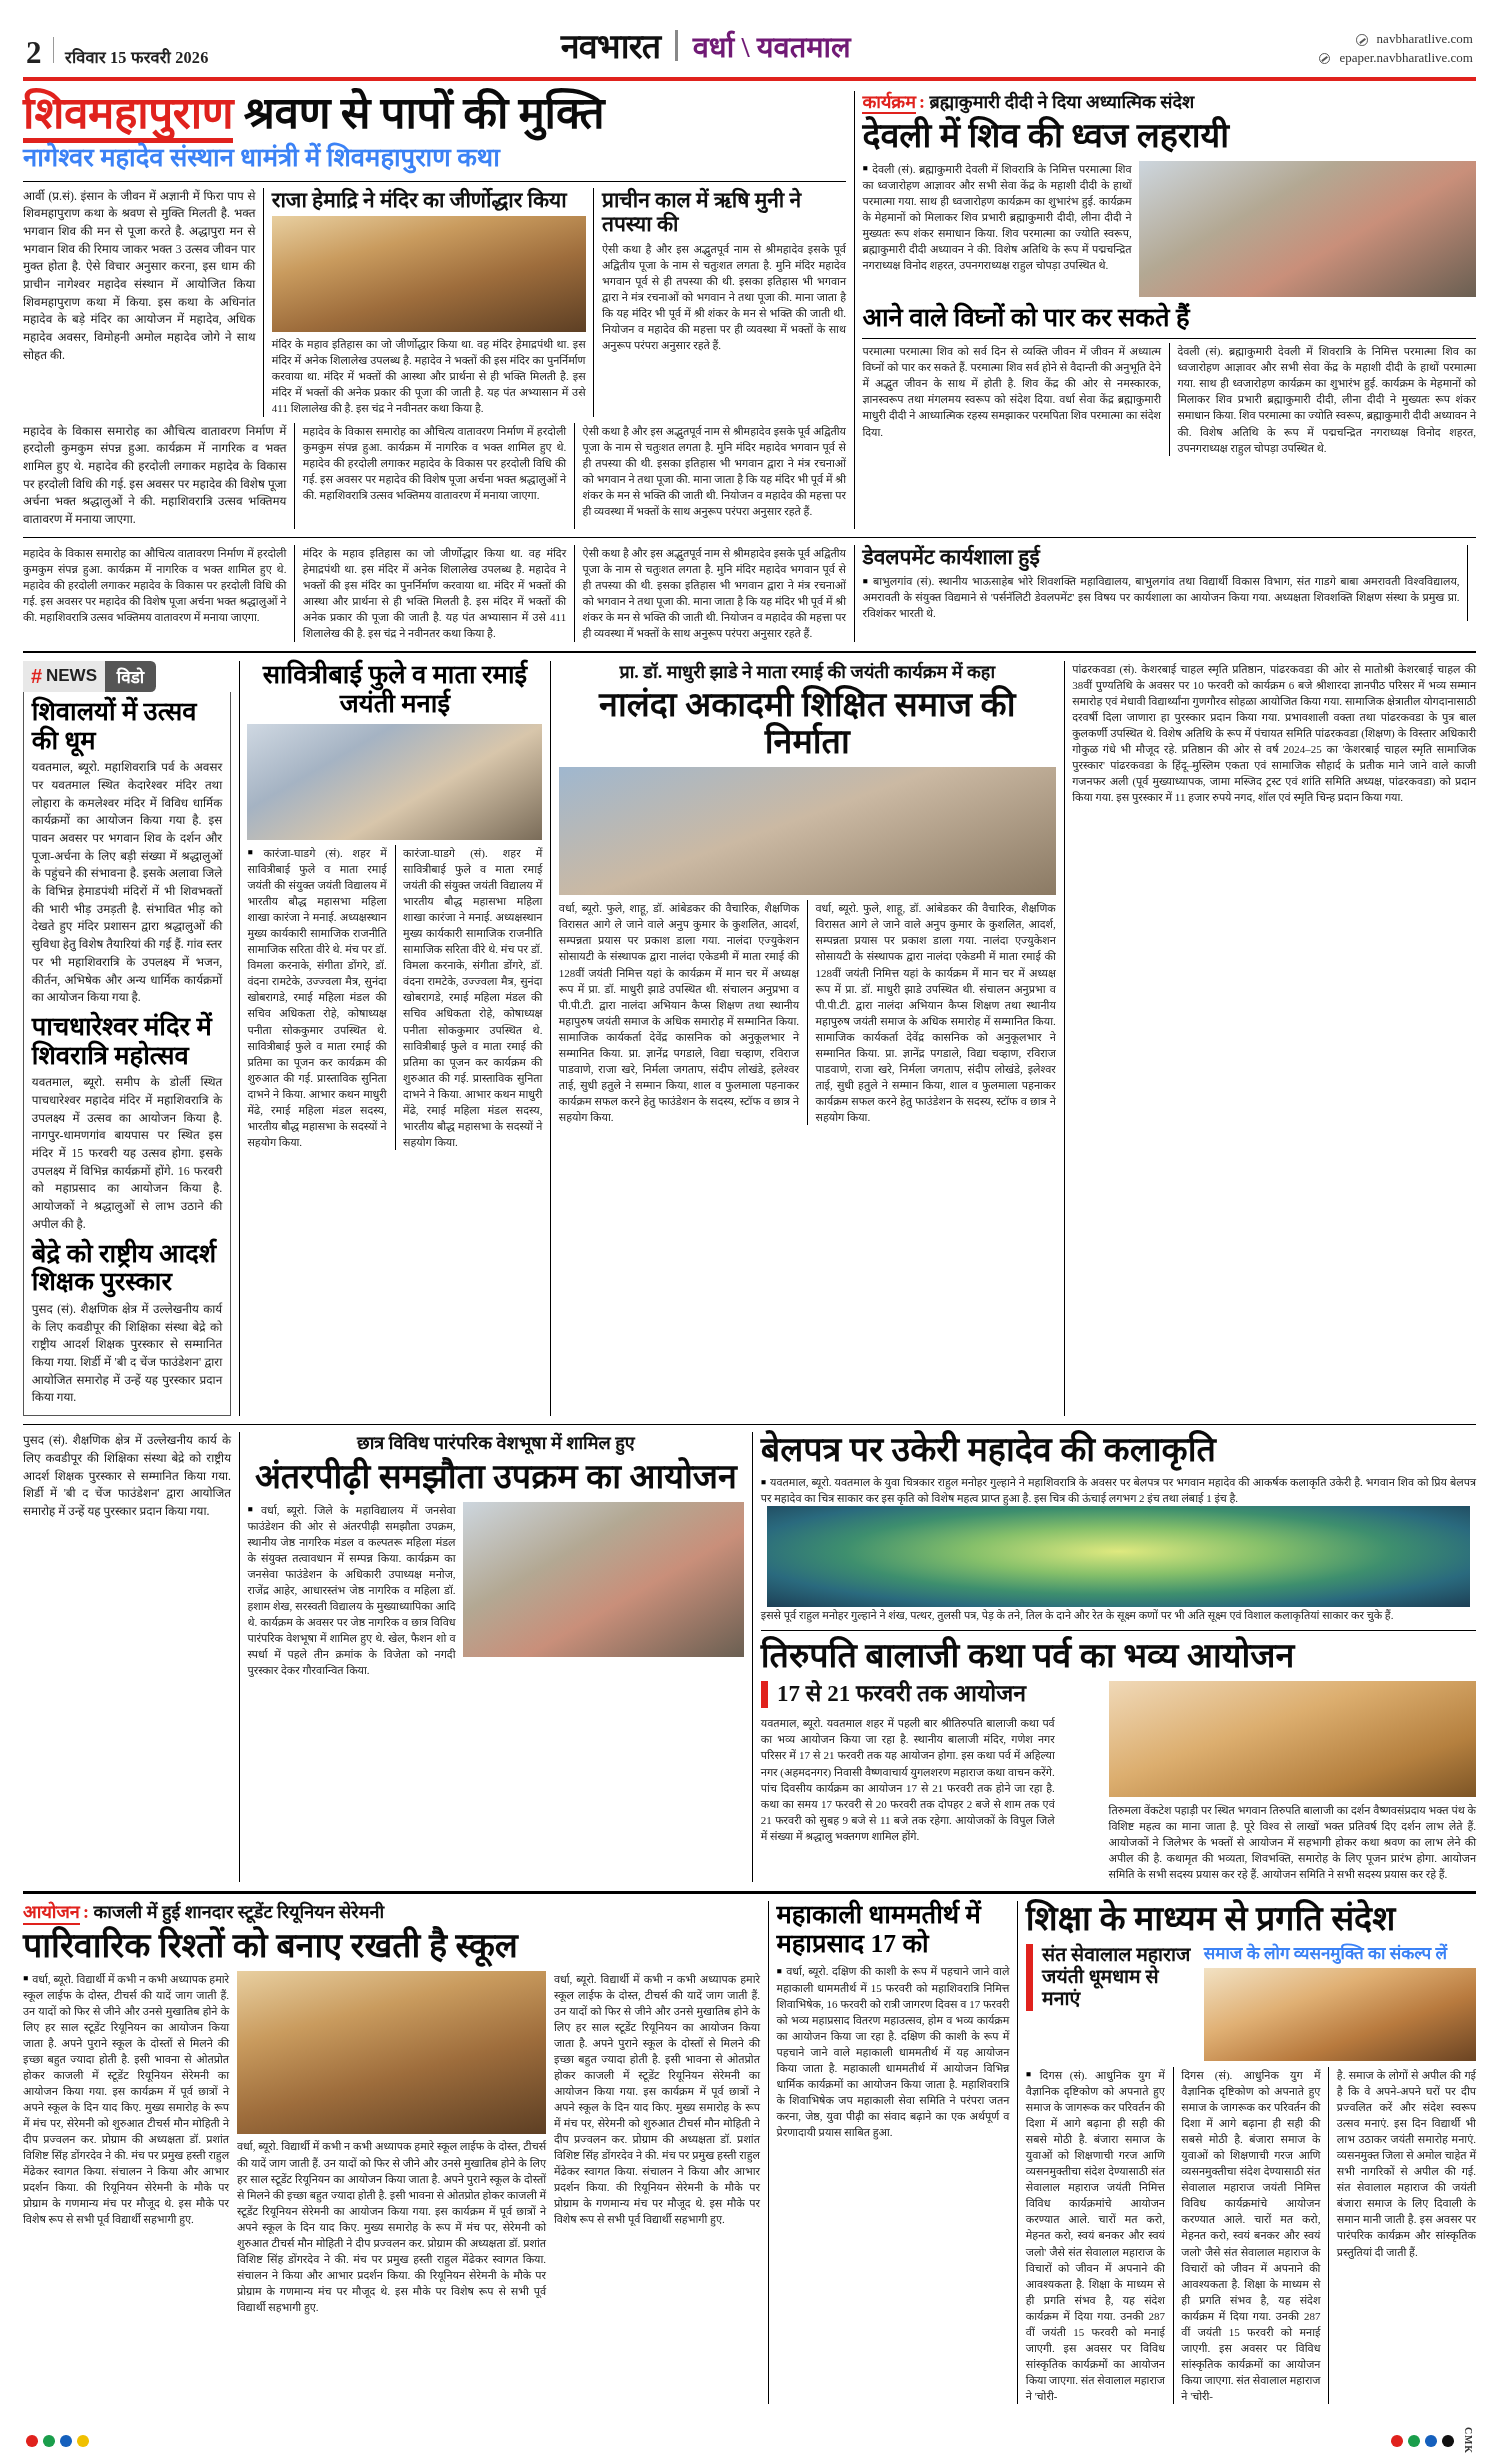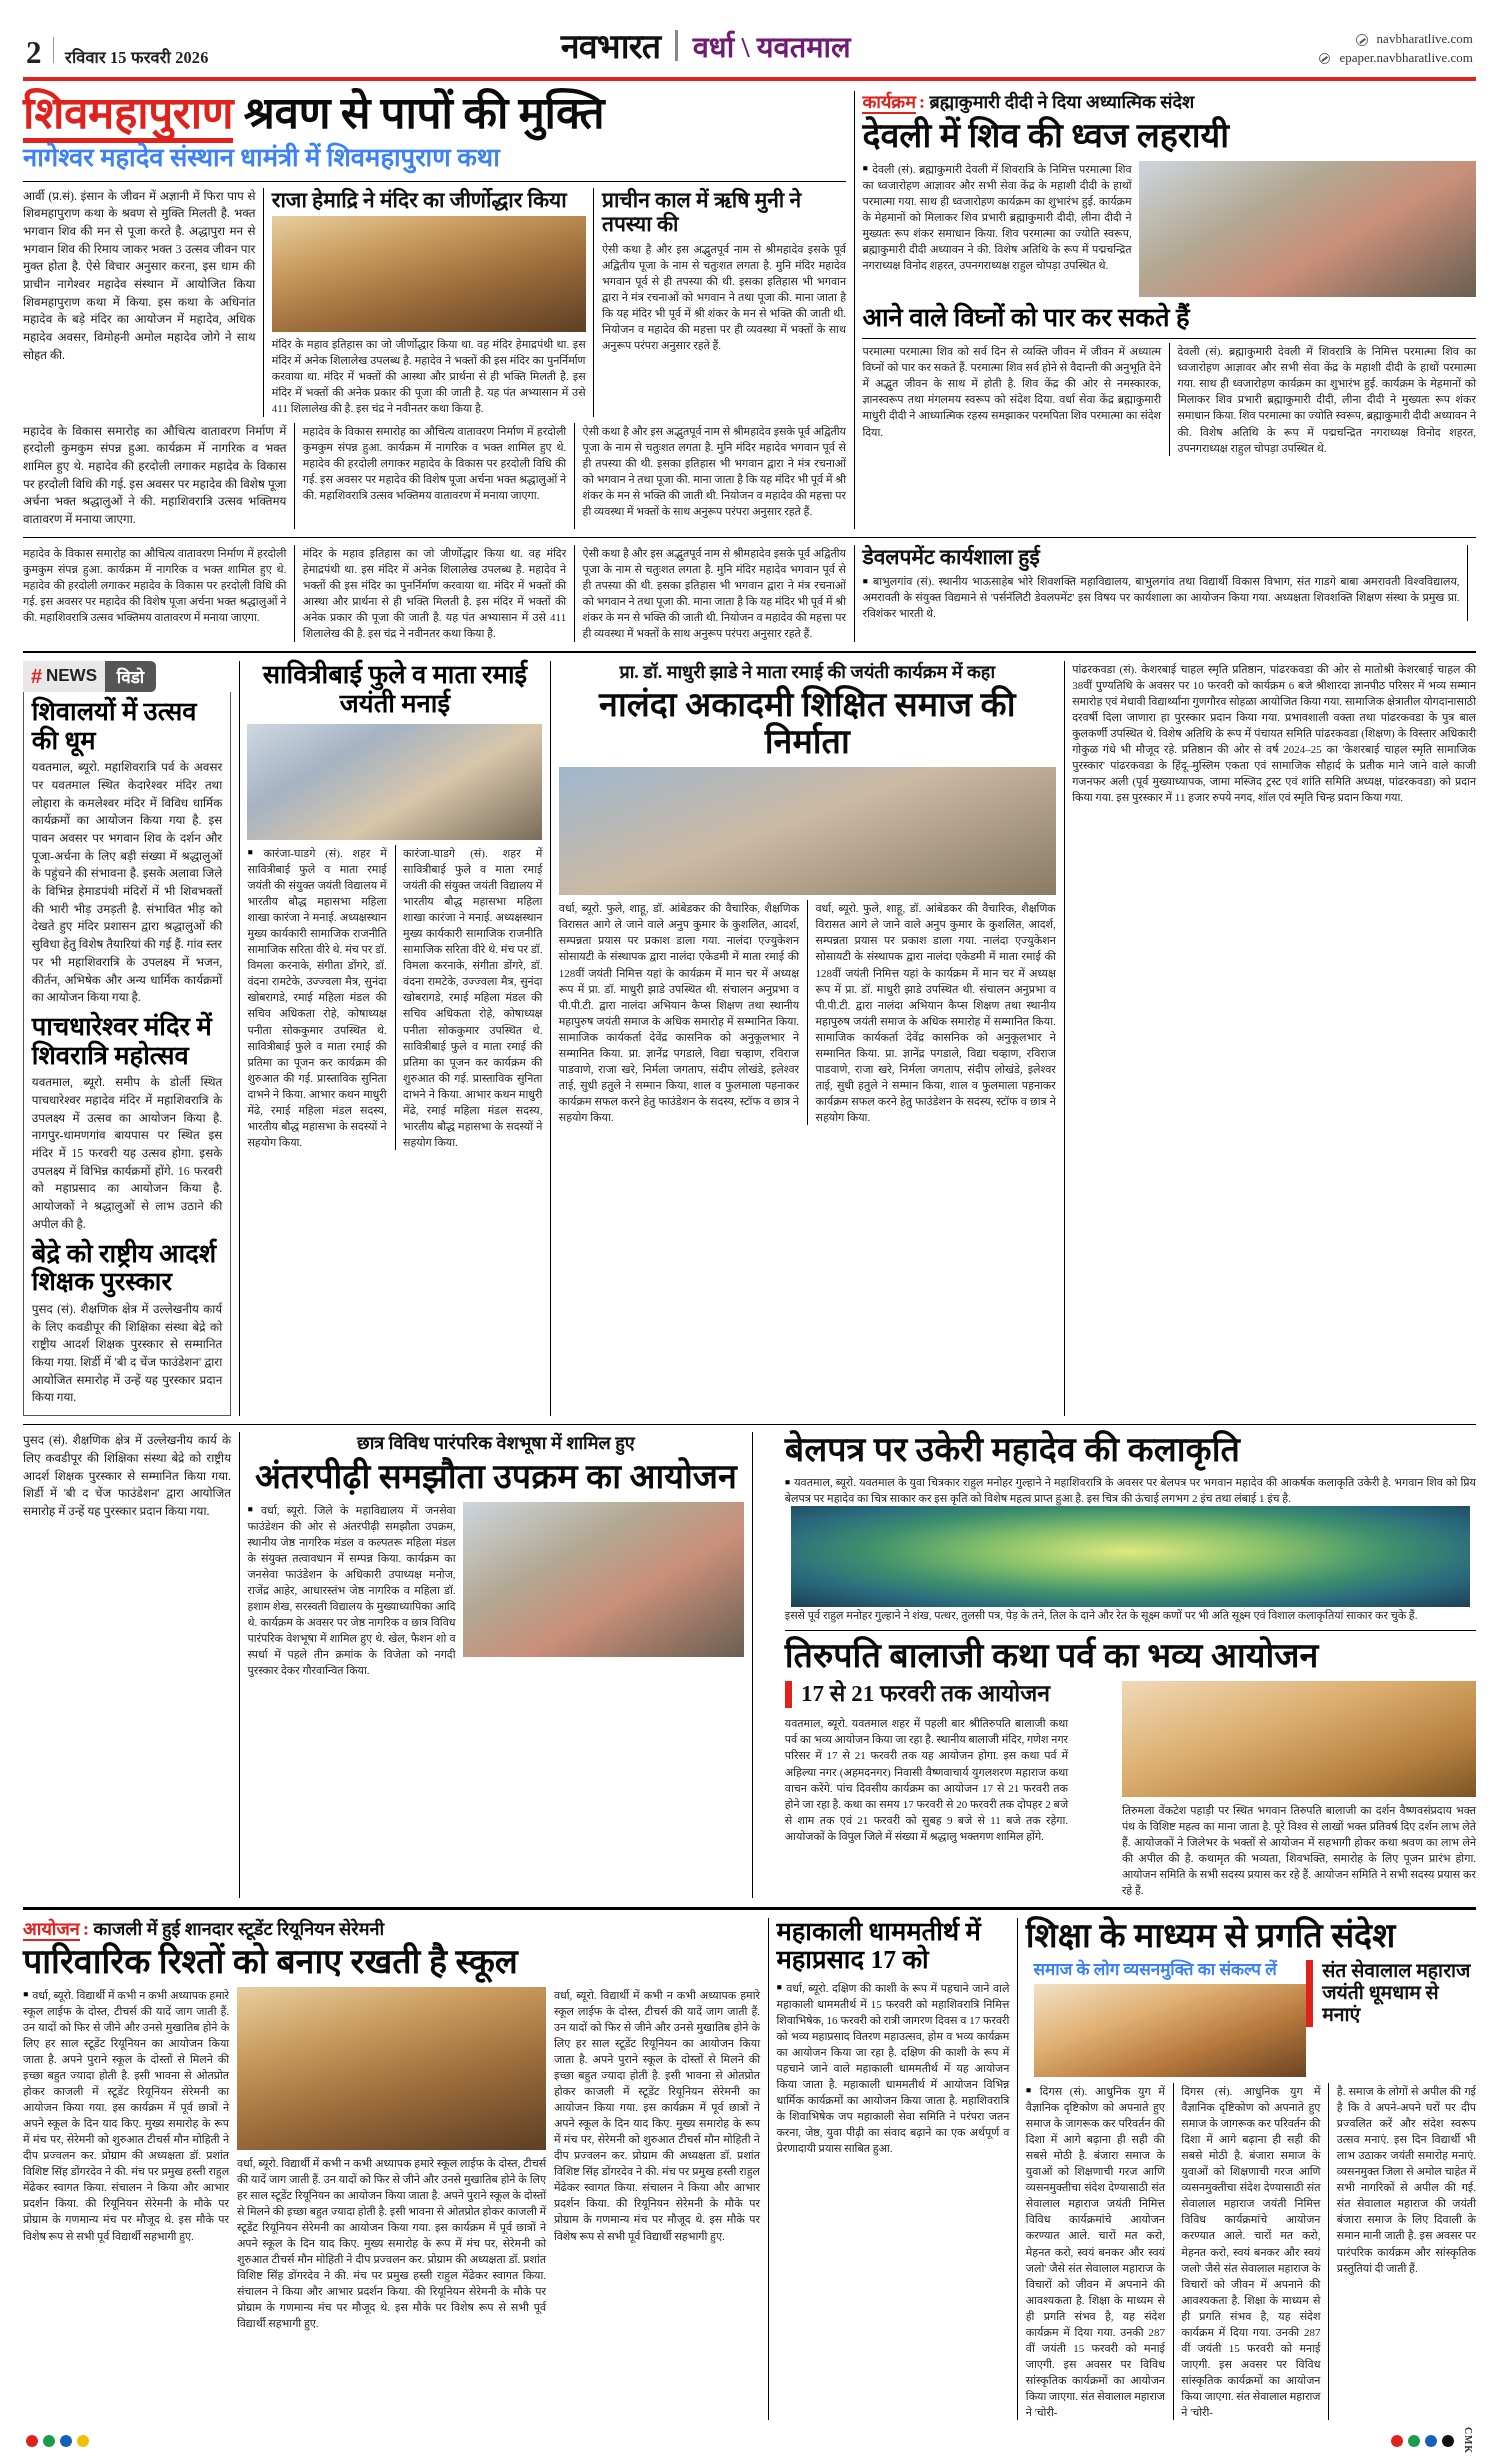--- a/index.html
+++ b/index.html
@@ -340,21 +340,21 @@
             <div class="body-col sm bull">वर्धा, ब्यूरो. जिले के महाविद्यालय में जनसेवा फाउंडेशन की ओर से अंतरपीढ़ी समझौता उपक्रम, स्थानीय जेष्ठ नागरिक मंडल व कल्पतरू महिला मंडल के संयुक्त तत्वावधान में सम्पन्न किया. कार्यक्रम का जनसेवा फाउंडेशन के अधिकारी उपाध्यक्ष मनोज, राजेंद्र आहेर, आधारस्तंभ जेष्ठ नागरिक व महिला डॉ. हशाम शेख, सरस्वती विद्यालय के मुख्याध्यापिका आदि थे. कार्यक्रम के अवसर पर जेष्ठ नागरिक व छात्र विविध पारंपरिक वेशभूषा में शामिल हुए थे. खेल, फैशन शो व स्पर्धा में पहले तीन क्रमांक के विजेता को नगदी पुरस्कार देकर गौरवान्वित किया.</div>
           </div>
           <div style="flex:1.35;margin-left:7.8px;">
             <div class="photo ph-group" style="height:155px;"></div>
           </div>
         </div>
       </div>
 
       <div class="vline"></div>
 
-      <div style="flex:1;margin-left:24px;">
+      <div style="flex:1;">
         <h2 class="head2">बेलपत्र पर उकेरी महादेव की कलाकृति</h2>
         <div class="cols" style="margin-top:5.4px;flex-direction:column;">
           <div style="flex:1;">
             <div class="body-col sm bull">यवतमाल, ब्यूरो. यवतमाल के युवा चित्रकार राहुल मनोहर गुल्हाने ने महाशिवरात्रि के अवसर पर बेलपत्र पर भगवान महादेव की आकर्षक कलाकृति उकेरी है. भगवान शिव को प्रिय बेलपत्र पर महादेव का चित्र साकार कर इस कृति को विशेष महत्व प्राप्त हुआ है. इस चित्र की ऊंचाई लगभग 2 इंच तथा लंबाई 1 इंच है.</div>
           </div>
           <div style="flex:0.85;margin:0 6.2px;">
             <div class="photo ph-leaf" style="height:101px;"></div>
           </div>
           <div style="flex:1;">
             <div class="body-col sm">इससे पूर्व राहुल मनोहर गुल्हाने ने शंख, पत्थर, तुलसी पत्र, पेड़ के तने, तिल के दाने और रेत के सूक्ष्म कणों पर भी अति सूक्ष्म एवं विशाल कलाकृतियां साकार कर चुके हैं.</div>
@@ -407,26 +407,26 @@
       <div style="flex:0 0 233px;">
         <h3 class="head3">महाकाली धाममतीर्थ में महाप्रसाद 17 को</h3>
         <div class="body-col sm bull" style="margin-top:4.7px;">वर्धा, ब्यूरो. दक्षिण की काशी के रूप में पहचाने जाने वाले महाकाली धाममतीर्थ में 15 फरवरी को महाशिवरात्रि निमित्त शिवाभिषेक, 16 फरवरी को रात्री जागरण दिवस व 17 फरवरी को भव्य महाप्रसाद वितरण महाउत्सव, होम व भव्य कार्यक्रम का आयोजन किया जा रहा है. दक्षिण की काशी के रूप में पहचाने जाने वाले महाकाली धाममतीर्थ में यह आयोजन किया जाता है. महाकाली धाममतीर्थ में आयोजन विभिन्न धार्मिक कार्यक्रमों का आयोजन किया जाता है. महाशिवरात्रि के शिवाभिषेक जप महाकाली सेवा समिति ने परंपरा जतन करना, जेष्ठ, युवा पीढ़ी का संवाद बढ़ाने का एक अर्थपूर्ण व प्रेरणादायी प्रयास साबित हुआ.</div>
       </div>
 
       <div class="vline"></div>
 
       <div style="flex:1;">
         <h2 class="head2">शिक्षा के माध्यम से प्रगति संदेश</h2>
         <div class="cols" style="margin-top:5.4px;">
+          <div style="flex:0.75;">
+            <div class="redbar redbar-sm">संत सेवालाल महाराज जयंती धूमधाम से मनाएं</div>
+          </div>
           <div style="flex:1.2;margin-left:7.8px;">
             <div class="subhead" style="font-size:17px;">समाज के लोग व्यसनमुक्ति का संकल्प लें</div>
             <div class="photo ph-saint" style="height:93px;margin-top:4.7px;"></div>
-          </div>
-          <div style="flex:0.75;">
-            <div class="redbar redbar-sm">संत सेवालाल महाराज जयंती धूमधाम से मनाएं</div>
           </div>
         </div>
         <div class="cols" style="margin-top:6.2px;">
           <div style="flex:1;">
             <div class="body-col sm bull">दिगस (सं). आधुनिक युग में वैज्ञानिक दृष्टिकोण को अपनाते हुए समाज के जागरूक कर परिवर्तन की दिशा में आगे बढ़ाना ही सही की सबसे मोठी है. बंजारा समाज के युवाओं को शिक्षणाची गरज आणि व्यसनमुक्तीचा संदेश देण्यासाठी संत सेवालाल महाराज जयंती निमित्त विविध कार्यक्रमांचे आयोजन करण्यात आले. चारों मत करो, मेहनत करो, स्वयं बनकर और स्वयं जलो' जैसे संत सेवालाल महाराज के विचारों को जीवन में अपनाने की आवश्यकता है. शिक्षा के माध्यम से ही प्रगति संभव है, यह संदेश कार्यक्रम में दिया गया. उनकी 287 वीं जयंती 15 फरवरी को मनाई जाएगी. इस अवसर पर विविध सांस्कृतिक कार्यक्रमों का आयोजन किया जाएगा. संत सेवालाल महाराज ने 'चोरी-</div>
           </div>
           <div class="vline"></div>
           <div style="flex:1;">
             <div class="body-col sm">दिगस (सं). आधुनिक युग में वैज्ञानिक दृष्टिकोण को अपनाते हुए समाज के जागरूक कर परिवर्तन की दिशा में आगे बढ़ाना ही सही की सबसे मोठी है. बंजारा समाज के युवाओं को शिक्षणाची गरज आणि व्यसनमुक्तीचा संदेश देण्यासाठी संत सेवालाल महाराज जयंती निमित्त विविध कार्यक्रमांचे आयोजन करण्यात आले. चारों मत करो, मेहनत करो, स्वयं बनकर और स्वयं जलो' जैसे संत सेवालाल महाराज के विचारों को जीवन में अपनाने की आवश्यकता है. शिक्षा के माध्यम से ही प्रगति संभव है, यह संदेश कार्यक्रम में दिया गया. उनकी 287 वीं जयंती 15 फरवरी को मनाई जाएगी. इस अवसर पर विविध सांस्कृतिक कार्यक्रमों का आयोजन किया जाएगा. संत सेवालाल महाराज ने 'चोरी-</div>
           </div>

